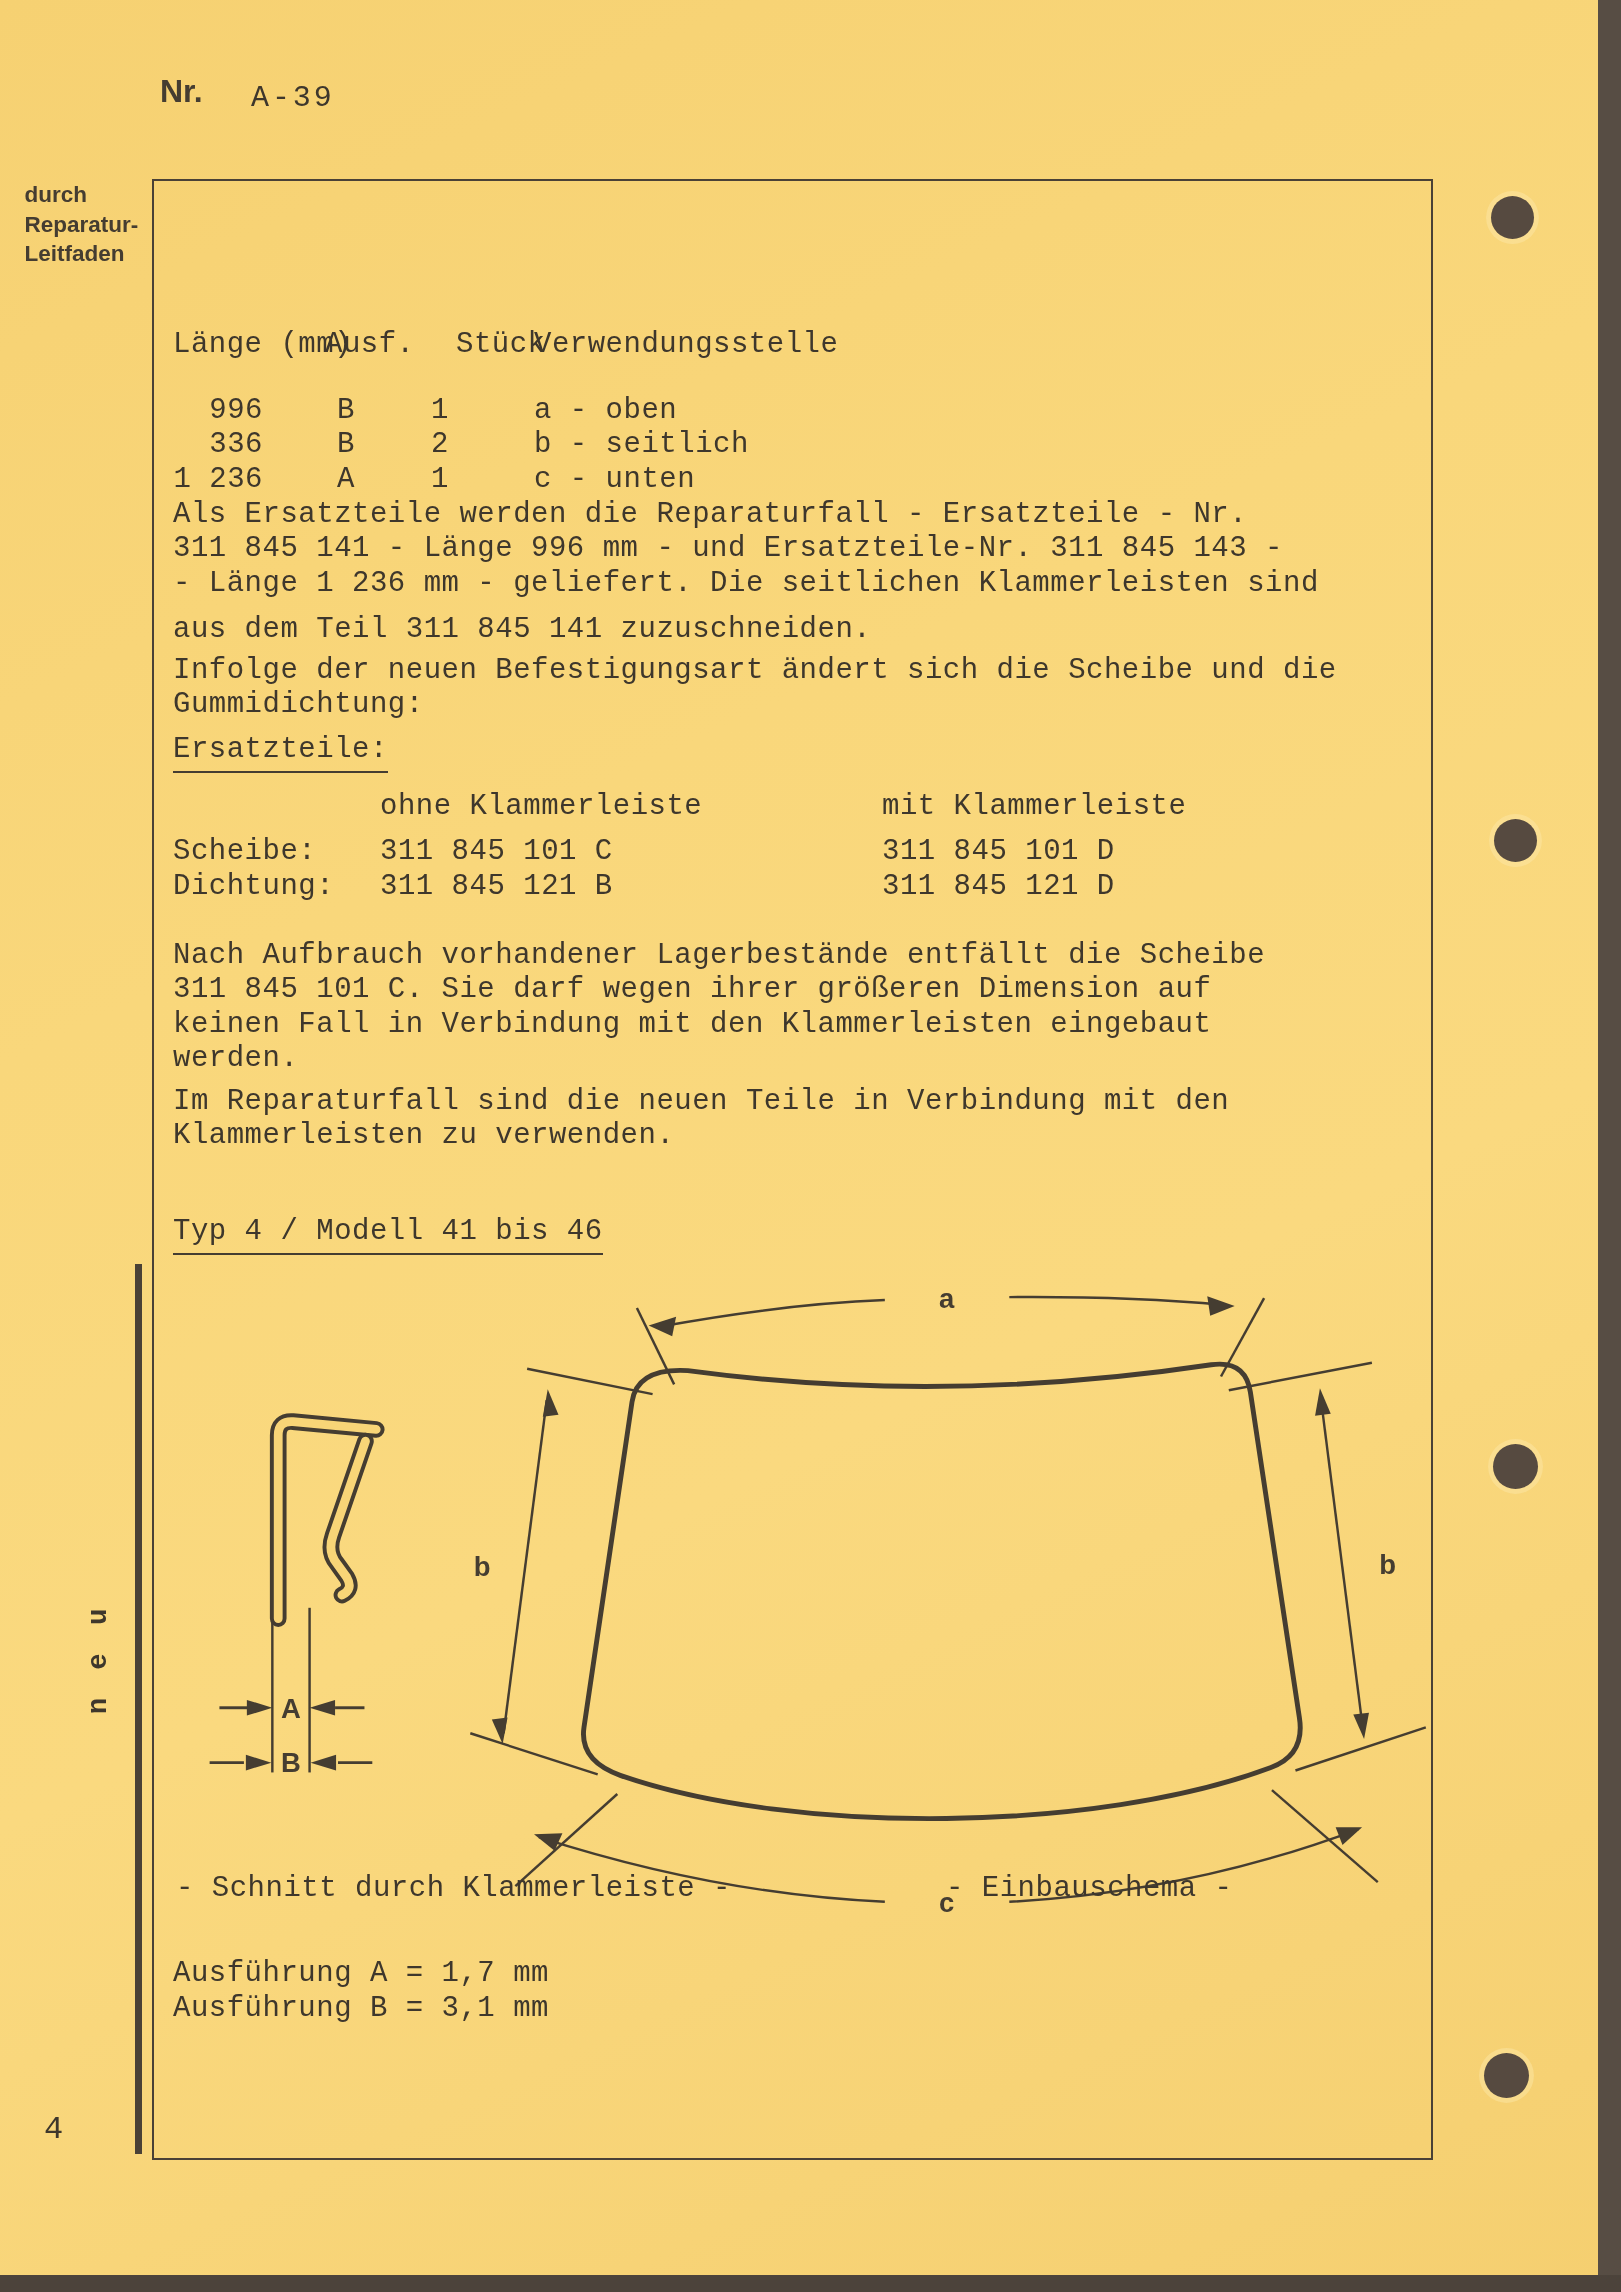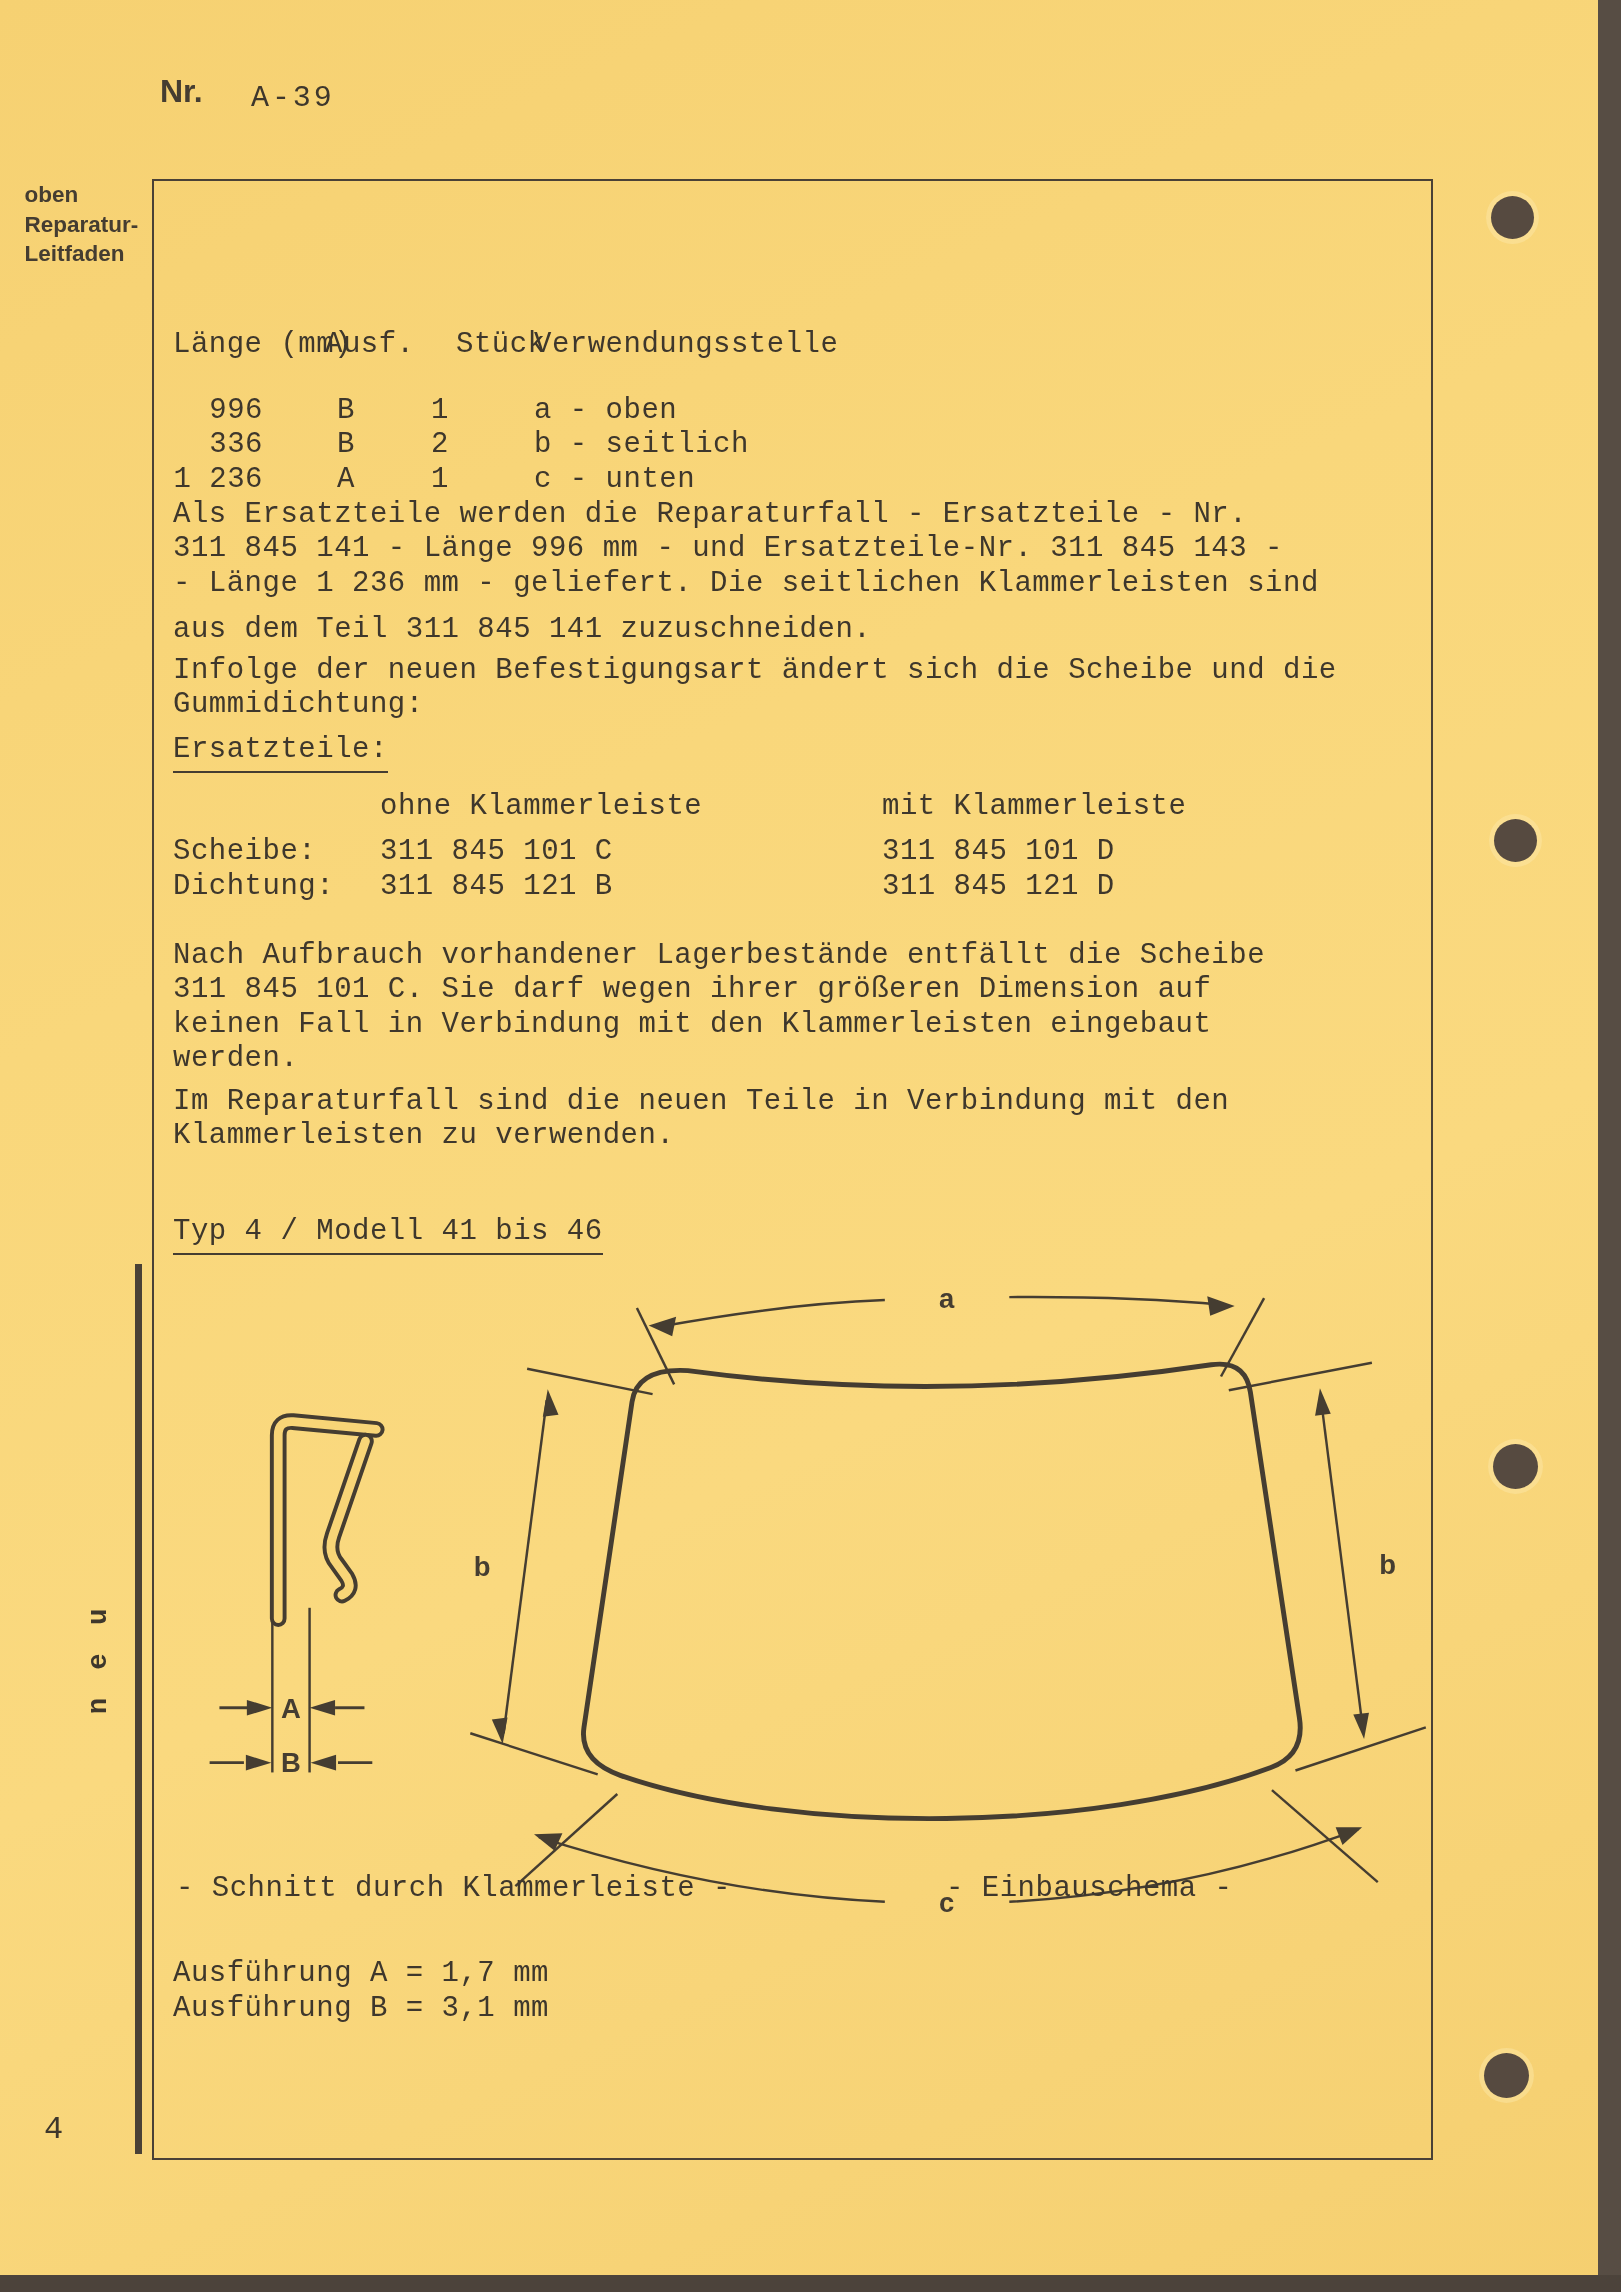--- a/index.html
+++ b/index.html
@@ -51,21 +51,21 @@
   .dline{ stroke:#453d31; fill:none; }
 </style>
 </head>
 <body>
 
 <div id="page">
 
   <div class="bold-sans" style="left:160px; top:73px; font-size:32px;">Nr.</div>
   <div class="mono" style="left:251px; top:82px; font-size:30px; letter-spacing:2.9px;">A-39</div>
 
-  <div class="bold-sans" style="left:24.5px; top:182px; font-size:22.5px;">oben</div>
+  <div class="bold-sans" style="left:24.5px; top:182px; font-size:22.5px;">durch</div>
   <div class="bold-sans" style="left:24.5px; top:212px; font-size:22.5px;">Reparatur-</div>
   <div class="bold-sans" style="left:24.5px; top:241px; font-size:22.5px;">Leitfaden</div>
 
   <div class="content-box"></div>
 
   <div class="changebar"></div>
   <div class="neu-vertical">n e u</div>
 
 
   <div class="mono" style="left:173px; top:328px;">Länge (mm)</div>

